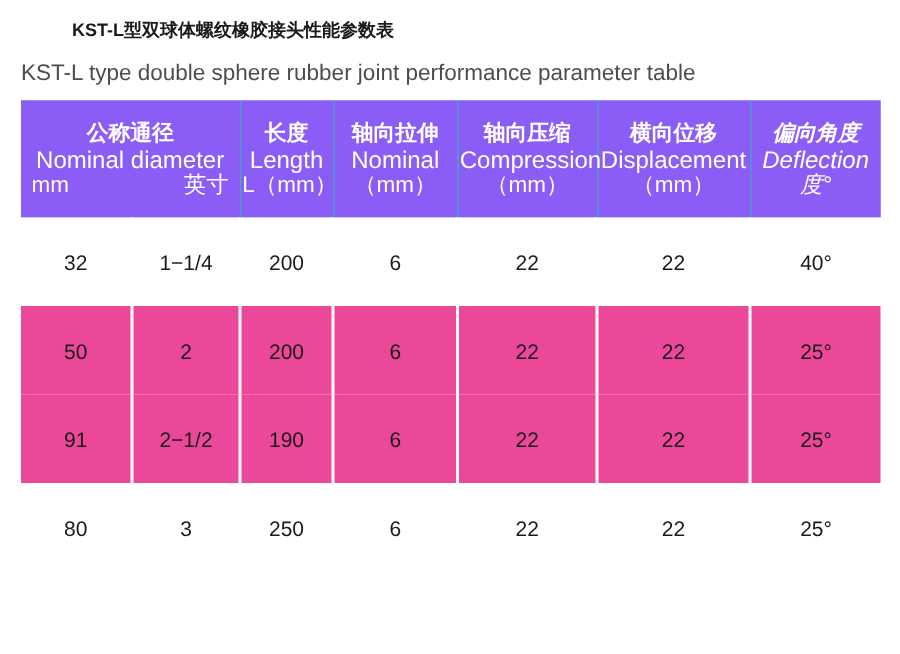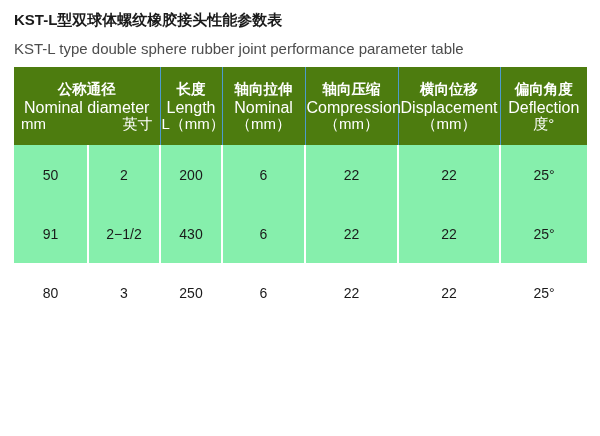--- a/index.html
+++ b/index.html
@@ -23,26 +23,27 @@
   }
 
   
   .titles {
     position: absolute;
     left: 14px;
     top: 10px;
     width: 580px;
   }
   .title-cn {
-    font-size: 15px;
+    font-size: 12px;
     font-weight: bold;
     color: #1a1a1a;
     letter-spacing: 0px;
     line-height: 20px;
     white-space: nowrap;
+    margin-left: 34px;
   }
   .title-en {
     font-size: 15px;
     font-weight: normal;
     color: #4d4d4d;
     line-height: 22px;
     margin-top: 8px;
     white-space: nowrap;
   }
 
@@ -57,31 +58,31 @@
     width: 573px;
     border-collapse: collapse;
     table-layout: fixed;
   }
 
   
   thead tr {
     background: #2e8ac4;
   }
   thead th {
-    background: #4d7c0f;
+    background: #8b5cf6;
     color: #ffffff;
     font-weight: normal;
     text-align: center;
     vertical-align: middle;
     padding: 6px 1px 8px 1px;
     height: 78px;
     box-sizing: border-box;
     border-right: 1px solid #4c9bcd;
   }
-  thead th:last-child { border-right: none; }
+  thead th:last-child { border-right: none; font-style: italic; }
 
   .h-cn {
     font-size: 14.5px;
     font-weight: bold;
     line-height: 20px;
     white-space: nowrap;
   }
   .h-en {
     font-size: 16px;
     line-height: 17px;
@@ -108,21 +109,21 @@
     font-size: 14px;
     color: #1a1a1a;
     height: 59px;
     box-sizing: border-box;
     border-right: 2px solid #ffffff;
     white-space: nowrap;
   }
   tbody td:last-child { border-right: none; }
 
   tbody tr.row-white td { background: #ffffff; }
-  tbody tr.row-gray  td { background: #86efac; }
+  tbody tr.row-gray  td { background: #ec4899; }
 
   tbody tr.row-gray td { border-right: 2px solid #ffffff; }
   tbody tr.row-gray td:last-child { border-right: none; }
 </style>
 </head>
 <body>
 
 <div id="page">
 
   <div class="titles">
@@ -180,33 +181,42 @@
 
           <th>
             <div class="h-cn">偏向角度</div>
             <div class="h-en">Deflection</div>
             <div class="h-unit">度°</div>
           </th>
         </tr>
       </thead>
 
       <tbody id="table-body">
+          <tr class="row-white">
+            <td>32</td>
+            <td>1−1/4</td>
+            <td>200</td>
+            <td>6</td>
+            <td>22</td>
+            <td>22</td>
+            <td>40°</td>
+          </tr>
           <tr class="row-gray">
             <td>50</td>
             <td>2</td>
             <td>200</td>
             <td>6</td>
             <td>22</td>
             <td>22</td>
             <td>25°</td>
           </tr>
           <tr class="row-gray">
             <td>91</td>
             <td>2−1/2</td>
-            <td>430</td>
+            <td>190</td>
             <td>6</td>
             <td>22</td>
             <td>22</td>
             <td>25°</td>
           </tr>
           <tr class="row-white">
             <td>80</td>
             <td>3</td>
             <td>250</td>
             <td>6</td>

